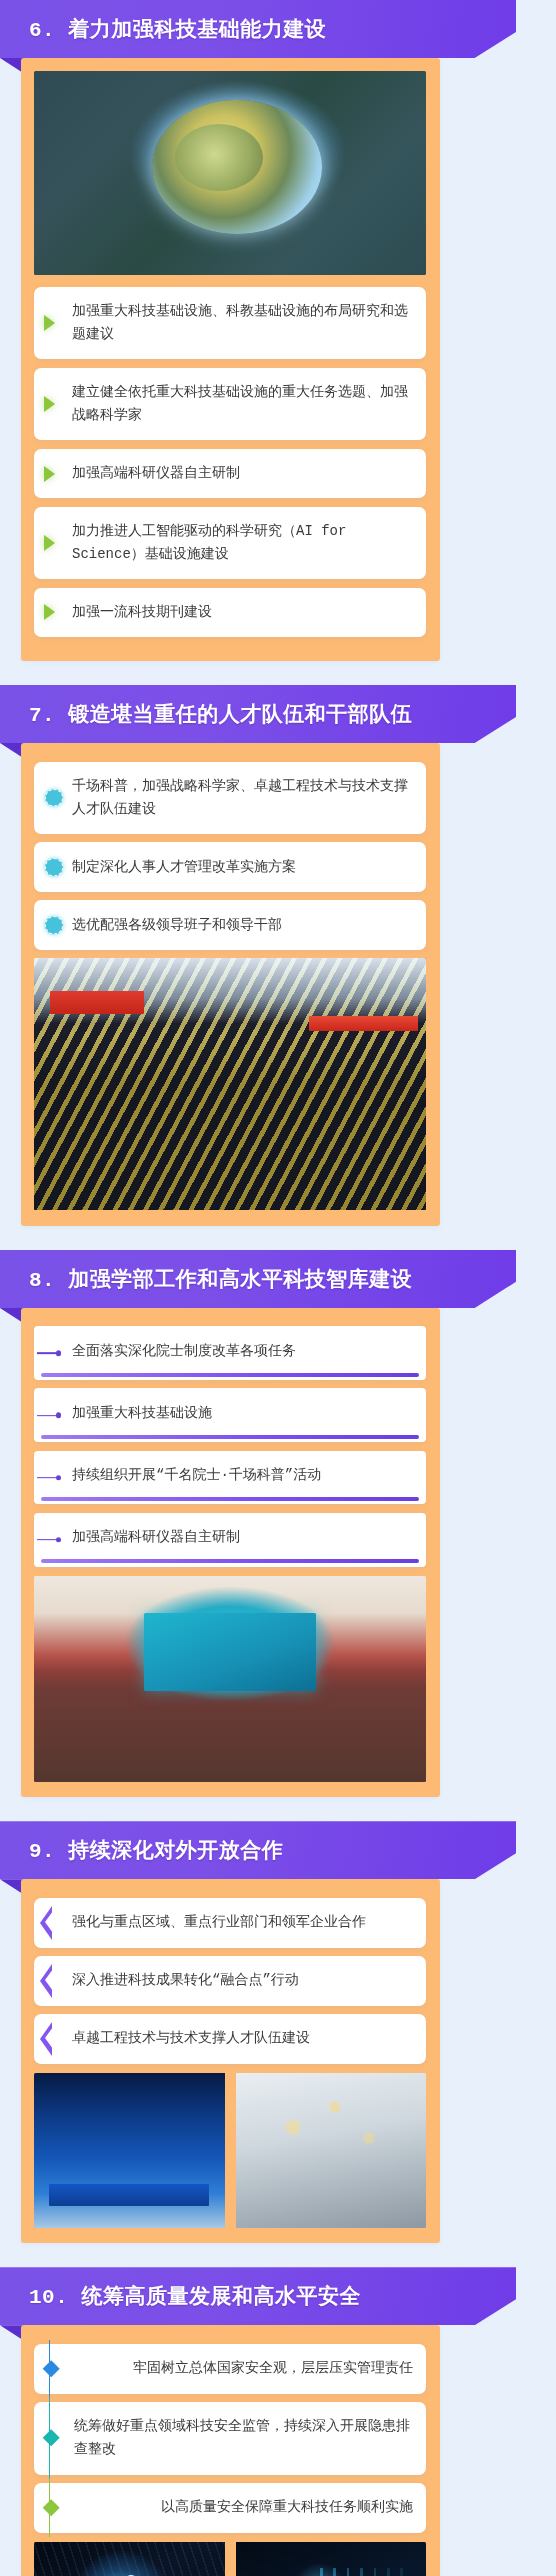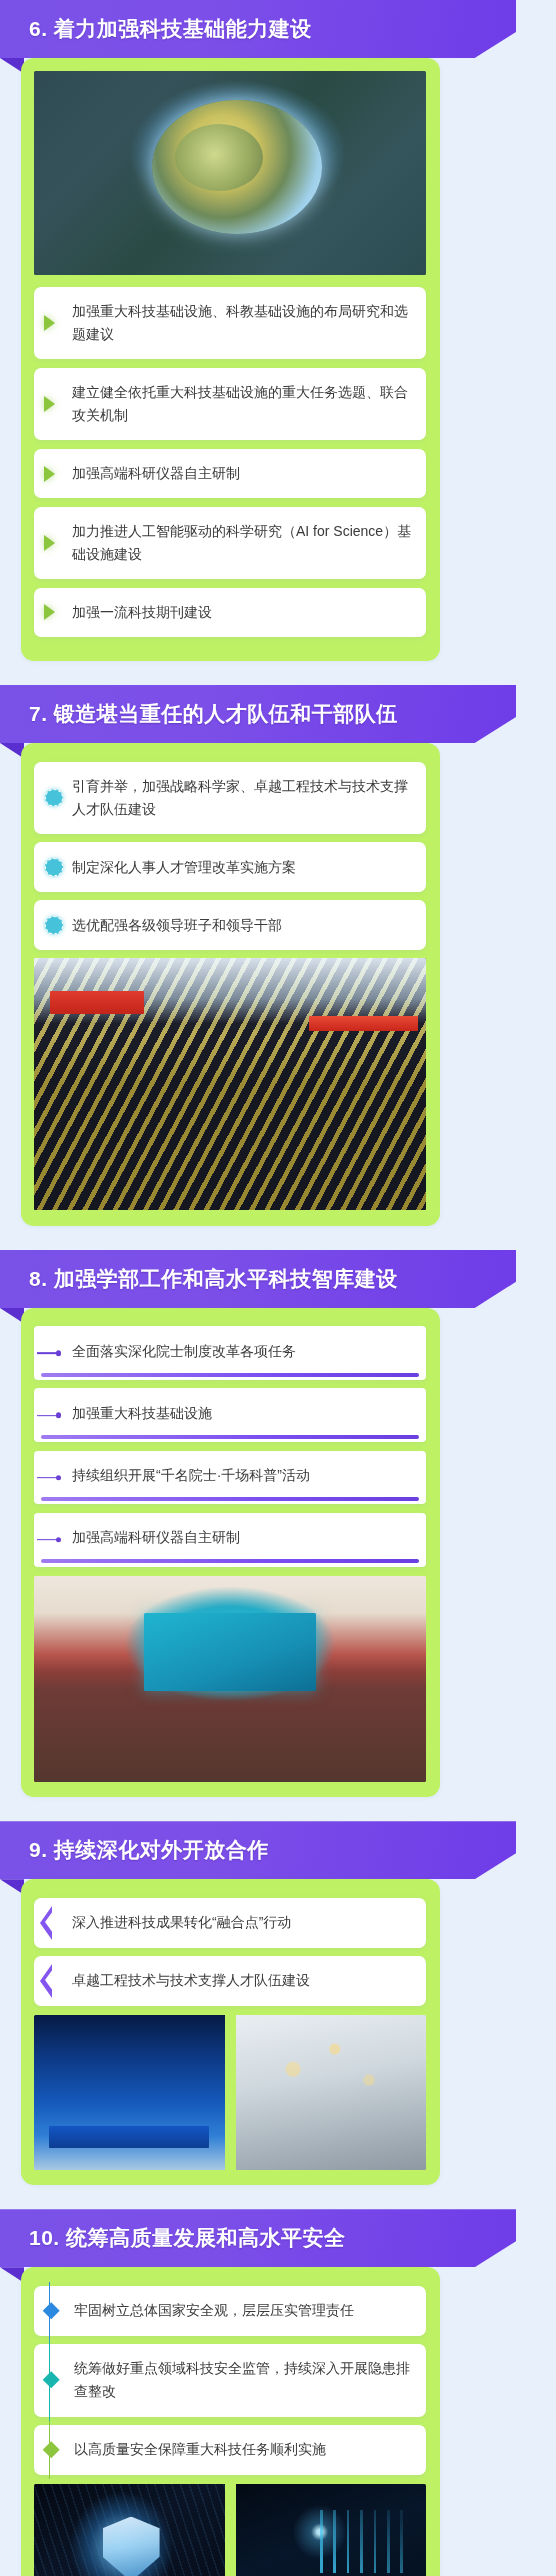--- a/index.html
+++ b/index.html
@@ -4,21 +4,21 @@
 <style>
   * { box-sizing: border-box; margin: 0; padding: 0; }
   html, body {
     width: 556px;
     font-family: "Liberation Sans", "DejaVu Sans", sans-serif;
     background: #e8f1fb;
   }
   .page { width: 556px; position: relative; overflow: hidden; background: #e8f1fb; }
 
   
-  .section { position: relative; width: 451px; }
+  .section { position: relative; width: 451px; font-family: Liberation Mono, monospace; }
   .banner-wrap { position: relative; width: 556px; height: 58px; }
   .banner {
     position: absolute; left: 0; top: 0;
     width: 516px; height: 58px;
     background: linear-gradient(100deg,#7a52e8 0%,#7c4fe8 40%,#6f3ce8 100%);
     clip-path: polygon(0 0, 100% 0, 100% 55%, 92% 100%, 0 100%);
     display: flex; align-items: center;
   }
   .banner-tail {
     position: absolute; left: 0; top: 58px;
@@ -33,22 +33,22 @@
     letter-spacing: 0.5px;
     padding-left: 29px;
     text-shadow: 0 1px 1.5px rgba(60,20,140,.35);
     white-space: nowrap;
   }
 
   
   .card {
     position: relative;
     margin: 0 11.3px 0 20.6px;
-    background: #bef264;
-    border-radius: 13px;
+    background: #fdba74;
+    border-radius: 3px;
     padding: 13.4px 13.4px 15.5px 13.4px;
     box-shadow: 0 1px 5.2px rgba(120,150,200,.10);
   }
   .card.tight { padding-top: 7.2px; }
 
   .photo {
     width: 100%;
     border-radius: 1.5px;
     overflow: hidden;
     position: relative;
@@ -215,21 +215,21 @@
   }
 
   
   .item.bar8 { border-radius: 4.1px; padding-bottom: 17.5px; }
   .item.bar8::after {
     content:""; position:absolute; left: 7.2px; right: 7.2px; bottom: 3.1px;
     height: 4.6px; border-radius: 2.6px;
     background: linear-gradient(90deg,#9f7bf2 0%,#7a4ef0 60%,#6a3fe0 100%);
   }
   
-  .item.rail10 { padding-left: 40px; }
+  .item.rail10 { padding-left: 40px; justify-content: flex-end; }
   .item.rail10::before {
     content:""; position:absolute; left: 15.5px; top: -4.1px; bottom: -4.1px;
     width: 1px;
   }
   .rail-blue::before  { background:#2b8ae0; }
   .rail-teal::before  { background:#19b6b0; }
   .rail-green::before { background:#8cc63f; }
 
   .spacer { height: 24px; }
 </style>
@@ -249,21 +249,21 @@
       <div class="photo">
         <div class="pic pic-facility"></div>
       </div>
       <div class="items">
         <div class="item">
           <span class="mk mk-arrow"></span>
           <p>加强重大科技基础设施、科教基础设施的布局研究和选题建议</p>
         </div>
         <div class="item">
           <span class="mk mk-arrow"></span>
-          <p>建立健全依托重大科技基础设施的重大任务选题、联合攻关机制</p>
+          <p>建立健全依托重大科技基础设施的重大任务选题、加强战略科学家</p>
         </div>
         <div class="item">
           <span class="mk mk-arrow"></span>
           <p>加强高端科研仪器自主研制</p>
         </div>
         <div class="item">
           <span class="mk mk-arrow"></span>
           <p>加力推进人工智能驱动的科学研究（AI for Science）基础设施建设</p>
         </div>
         <div class="item">
@@ -280,21 +280,21 @@
     <div class="banner-wrap">
       <div class="banner">
         <h2>7. 锻造堪当重任的人才队伍和干部队伍</h2>
       </div>
       <div class="banner-tail"></div>
     </div>
     <div class="card tight">
       <div class="items">
         <div class="item">
           <span class="mk mk-ring"></span>
-          <p>引育并举，加强战略科学家、卓越工程技术与技术支撑人才队伍建设</p>
+          <p>千场科普，加强战略科学家、卓越工程技术与技术支撑人才队伍建设</p>
         </div>
         <div class="item">
           <span class="mk mk-ring"></span>
           <p>制定深化人事人才管理改革实施方案</p>
         </div>
         <div class="item">
           <span class="mk mk-ring"></span>
           <p>选优配强各级领导班子和领导干部</p>
         </div>
       </div>
@@ -359,20 +359,24 @@
     <div class="banner-wrap">
       <div class="banner">
         <h2>9. 持续深化对外开放合作</h2>
       </div>
       <div class="banner-tail"></div>
     </div>
     <div class="card tight">
       <div class="items">
         <div class="item">
           <span class="mk mk-chev"></span>
+          <p>强化与重点区域、重点行业部门和领军企业合作</p>
+        </div>
+        <div class="item">
+          <span class="mk mk-chev"></span>
           <p>深入推进科技成果转化“融合点”行动</p>
         </div>
         <div class="item">
           <span class="mk mk-chev"></span>
           <p>卓越工程技术与技术支撑人才队伍建设</p>
         </div>
       </div>
       <div class="photo photo-dual" style="margin-top:9.3px;">
         <div>
             <div class="pic pic-forum"></div>

